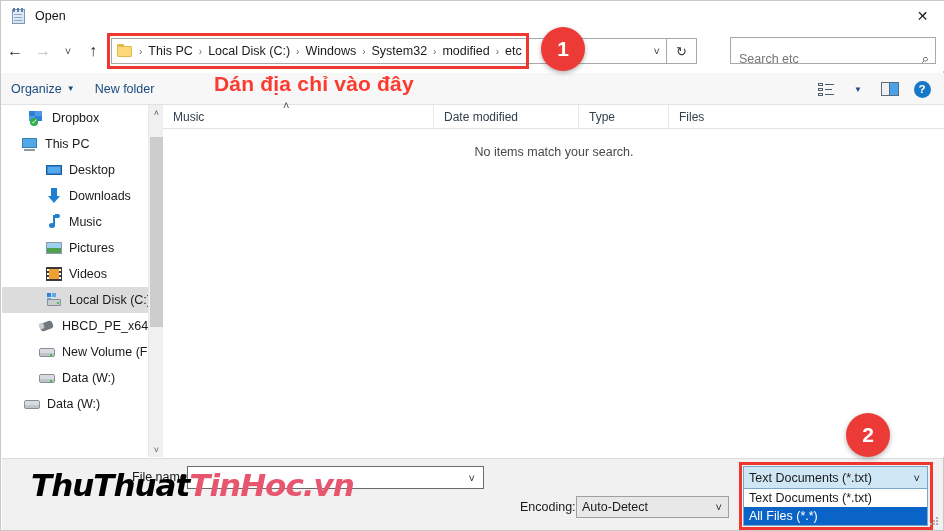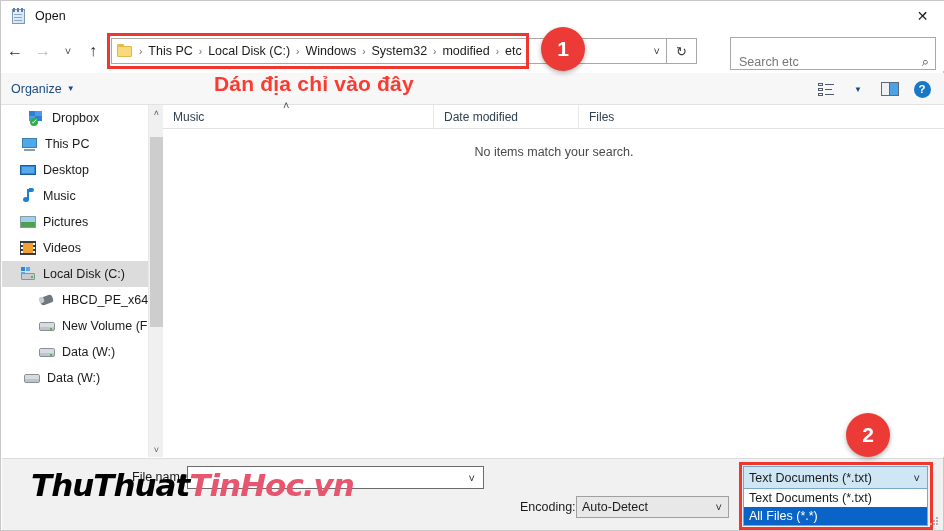--- a/index.html
+++ b/index.html
@@ -92,21 +92,21 @@
     width: 30px; height: 26px; border: 1px solid #a8a8a8; border-left: none;
     background: #ffffff; display: flex; align-items: center; justify-content: center;
     font-size: 13px; color: #3a3a3a;
   }
   .redbox-addr {
     position: absolute; left: -4px; top: -5px; width: 422px; height: 36px;
     border: 3px solid #f0372f; pointer-events: none;
   }
 
   .searchbox {
-    position: absolute; left: 729px; top: 36px; width: 206px; height: 33px;
+    position: absolute; left: 729px; top: 36px; width: 206px; height: 27px;
     border: 1px solid #a8a8a8; background: #ffffff;
     display: flex; align-items: center; padding: 16px 6px 0 8px;
   }
   .searchbox .ph { font-size: 12.5px; color: #767676; flex: 1; }
   .searchbox .mag { font-size: 13px; color: #3a3a3a; }
 
   
   .toolbar {
     position: absolute; left: 0; top: 72px; width: 944px; height: 32px;
     background: #f7f7f7;
@@ -156,21 +156,21 @@
   
   .sidebar {
     position: absolute; left: 1px; top: 104px; width: 146px; height: 352px;
     background: #ffffff; overflow: hidden;
   }
   .side-item {
     height: 26px; display: flex; align-items: center;
     font-size: 12.5px; color: #1a1a1a; padding-left: 8px; white-space: nowrap;
   }
   .side-item.indent { padding-left: 27px; align-items: center; }
-  .side-item.indent2 { padding-left: 18px; }
+  .side-item.indent2 { padding-left: 44px; }
   .side-item.selected { background: #cde8ff; }
   .side-item.selected.grey { background: #dcdcdc; }
   .si-label { margin-left: 7px; }
   .ic { width: 16px; height: 16px; position: relative; flex: 0 0 16px; }
 
   
   .ic-dropbox .d1,.ic-dropbox .d2,.ic-dropbox .d3,.ic-dropbox .d4 {
     position:absolute; width:7px; height:5px; background:#2e7fd6;
     transform: skewX(0deg);
   }
@@ -369,20 +369,23 @@
 
   <div class="searchbox">
     <span class="ph">Search etc</span>
     <span class="mag">⌕</span>
   </div>
 
   <div class="toolbar">
     <div class="tb-item">
       <span>Organize</span>
       <span class="tb-caret">▼</span>
+    </div>
+    <div class="tb-item">
+      <span>New folder</span>
     </div>
     <div class="tb-right">
       <div class="icon-btn">
         <div class="viewicon">
           <div class="c" style="top:0"></div>
             <div class="c" style="top:5px"></div>
             <div class="c" style="top:10px"></div>
           <div class="l" style="top:1px;width:9px"></div>
             <div class="l" style="top:6px;width:7px"></div>
             <div class="l" style="top:11px;width:9px"></div>
@@ -403,20 +406,21 @@
     </div>
   </div>
   <div class="annot-red">Dán địa chỉ vào đây</div>
 
   <div class="colhead">
     <div class="col" style="width:270px">
       <span>Music</span>
       <span class="sortmark">˄</span>
     </div>
     <div class="col" style="width:145px">Date modified</div>
+    <div class="col" style="width:90px">Type</div>
     <div class="col" style="width:80px">Files</div>
   </div>
 
   <div class="sidebar">
     <div class="side-item indent">
       <span class="ic ic-dropbox">
         <i class="d1"></i>
           <i class="d2"></i>
           <i class="d3"></i>
           <i class="d4"></i>
@@ -430,20 +434,27 @@
           <i class="base"></i>
         </span>
       <span class="si-label">This PC</span>
     </div>
     <div class="side-item indent2">
       <span class="ic ic-desktop">
           <i class="scr"></i>
           <i class="in"></i>
         </span>
       <span class="si-label">Desktop</span>
+    </div>
+    <div class="side-item indent2">
+      <span class="ic ic-dl">
+          <i class="arrow"></i>
+          <i class="head"></i>
+        </span>
+      <span class="si-label">Downloads</span>
     </div>
     <div class="side-item indent2">
       <span class="ic ic-music">
           <i class="note"></i>
           <i class="flag"></i>
           <i class="ball"></i>
         </span>
       <span class="si-label">Music</span>
     </div>
     <div class="side-item indent2">

